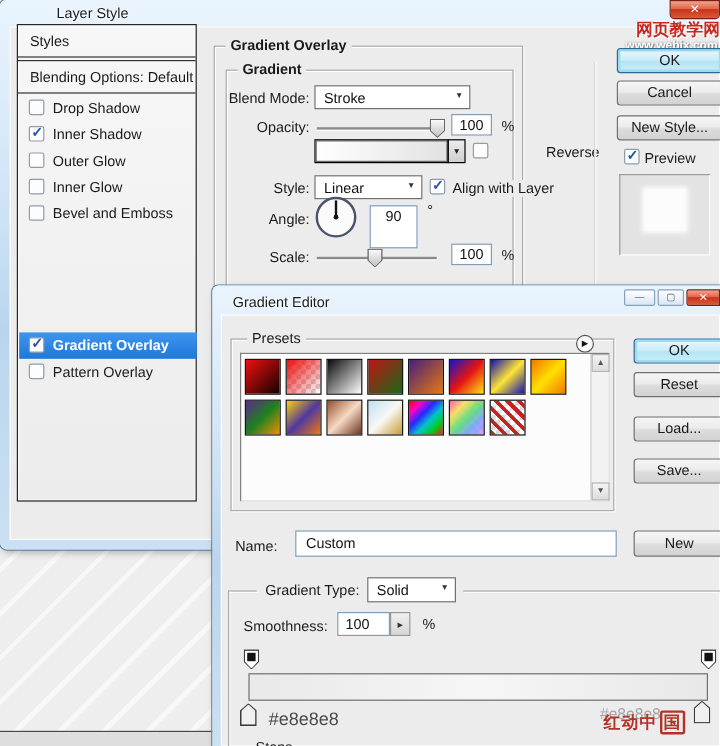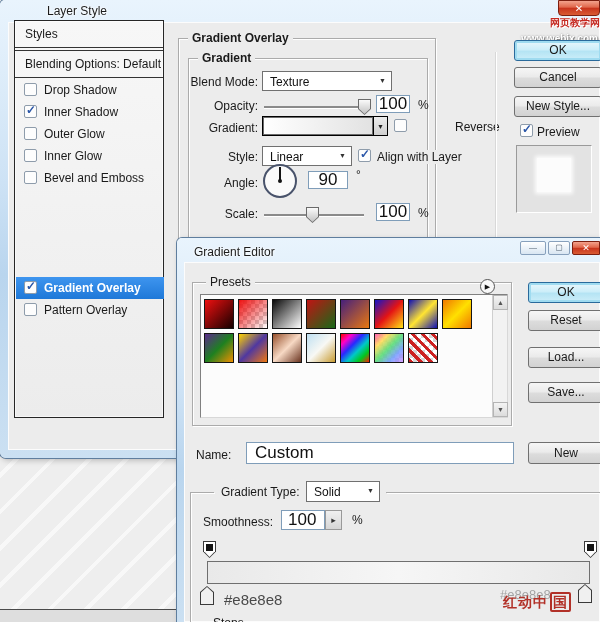--- a/index.html
+++ b/index.html
@@ -25,21 +25,21 @@
   .lbl-r{text-align:right;}
   .bold{font-weight:bold;}
   .btn{border:1px solid #707070;border-radius:3px;font-size:12px;color:#1a1a1a;
     background:linear-gradient(180deg,#f6f6f6 0%,#ebebeb 45%,#dcdcdc 55%,#d2d2d2 100%);
     text-align:center;}
   .btn-default{border:1px solid #2a6a9b;box-shadow:inset 0 0 0 2px #9fdbf0;
     background:linear-gradient(180deg,#eaf7fc 0%,#cdeef9 45%,#b5e4f4 55%,#cdeef9 100%);}
   .dd{background:#fff;border:1px solid #707070;font-size:12px;color:#111;}
   .dd .dd-txt{position:absolute;left:7px;top:3px;}
   .dd::after{content:"▼";position:absolute;right:5px;top:5px;font-size:7px;color:#333;}
-  .input{background:#fff;border:1px solid #7f9db9;font-size:17px;color:#111;}
+  .input{background:#fff;border:1px solid #7f9db9;font-size:12px;color:#111;}
   .cb{width:13px;height:13px;background:#fdfdfd;border:1px solid #8e9cab;border-radius:2px;}
   .cb.checked::after{content:"✓";position:absolute;left:1px;top:-3px;font-size:12px;font-weight:bold;color:#2a56a8;}
   .fieldset{border:1px solid #ababab;box-shadow:inset 1px 1px 0 #fff,1px 1px 0 #fff;}
   .fs-label{background:#ececec;padding:0 4px;font-size:12px;color:#1a1a1a;}
   .track{height:2px;background:#8a8a8a;box-shadow:0 1px 0 #fff;}
   .thumb{width:13px;height:16px;background:#6a6a6a;
     clip-path:polygon(0 0,100% 0,100% 62%,50% 100%,0 62%);}
   .thumb::before{content:"";position:absolute;left:1px;top:1px;right:1px;bottom:1px;
     clip-path:polygon(0 0,100% 0,100% 62%,50% 100%,0 62%);
     background:linear-gradient(180deg,#fafafa,#c2c2c2);}
@@ -73,21 +73,21 @@
 
   <div class="abs page-bg"></div>
   <div class="abs bg-line"></div>
   <div class="abs bg-bottom"></div>
 
   <div class="abs win" style="left:0;top:0;width:600px;height:458px;border-radius:5px 0 0 6px;">
     <div class="abs titlebar-text" style="left:14px;top:4px;margin-left:33px;">Layer Style</div>
     <div class="abs close-red" style="left:558px;top:0;width:42px;height:16px;border-radius:0 0 4px 4px;font-size:10px;line-height:15px;">✕</div>
     <div class="abs win-content" style="left:8px;top:22px;width:592px;height:428px;"></div>
 
-    <div class="abs" style="left:505px;top:16px;width:95px;text-align:right;font-size:10px;font-weight:bold;color:#c52a22;text-shadow:0 0 2px #fff,0 0 2px #fff,1px 1px 0 #fff;">网页教学网</div>
+    <div class="abs" style="left:505px;top:16px;width:95px;text-align:right;font-size:14px;font-weight:bold;color:#c52a22;text-shadow:0 0 2px #fff,0 0 2px #fff,1px 1px 0 #fff;">网页教学网</div>
     <div class="abs" style="left:505px;top:33px;width:93px;text-align:right;font-size:10px;font-weight:bold;color:#fff;text-shadow:0 0 2px #8a8a8a,1px 1px 1px #777;">www.webjx.com</div>
 
     <div class="abs" style="left:14px;top:20px;width:150px;height:398px;border:1px solid #262626;background:linear-gradient(180deg,#f7f7f7,#ececec);box-shadow:inset 0 0 0 1px rgba(255,255,255,.6);">
       <div class="abs lbl" style="left:10px;top:6px;">Styles</div>
       <div class="abs" style="left:0;top:26px;width:148px;height:1px;background:#333;"></div>
       <div class="abs" style="left:0;top:29px;width:148px;height:1px;background:#333;"></div>
       <div class="abs lbl" style="left:10px;top:36px;">Blending Options: Default</div>
       <div class="abs" style="left:0;top:56px;width:148px;height:1px;background:#333;"></div>
       <div id="styles-list" class="abs" style="left:0;top:0;width:150px;height:398px;">
           <div class="abs ls-item" style="top: 58px;">
@@ -121,48 +121,47 @@
         </div>
     </div>
 
     <div class="abs fieldset" style="left:178px;top:38px;width:258px;height:410px;"></div>
     <div class="abs fs-label bold" style="left:188px;top:31px;">Gradient Overlay</div>
     <div class="abs fieldset" style="left:188px;top:58px;width:240px;height:388px;"></div>
     <div class="abs fs-label bold" style="left:198px;top:51px;">Gradient</div>
 
     <div class="abs lbl lbl-r" style="left:150px;top:75px;width:108px;">Blend Mode:</div>
     <div class="abs dd" style="left:262px;top:71px;width:130px;height:20px;">
-      <span class="dd-txt">Texture</span>
+      <span class="dd-txt">Stroke</span>
     </div>
 
     <div class="abs lbl lbl-r" style="left:150px;top:99px;width:108px;">Opacity:</div>
     <div class="abs track" style="left:264px;top:106px;width:104px;"></div>
     <div class="abs thumb" style="left:358px;top:99px;"></div>
     <div class="abs input" style="left:376px;top:95px;width:34px;height:18px;text-align:center;line-height:16px;">100</div>
     <div class="abs lbl" style="left:418px;top:98px;">%</div>
 
-    <div class="abs lbl lbl-r" style="left:150px;top:121px;width:108px;">Gradient:</div>
     <div class="abs" style="left:262px;top:116px;width:112px;height:20px;border:1px solid #000;background:linear-gradient(90deg,#ffffff,#e2e2e2);box-shadow:inset 0 0 0 1px #6a6a6a;"></div>
     <div class="abs" style="left:373px;top:116px;width:15px;height:20px;border:1px solid #000;background:linear-gradient(180deg,#ececec,#cfcfcf);font-size:7px;color:#222;text-align:center;line-height:19px;">▼</div>
     <div class="abs cb" style="left:394px;top:119px;"></div>
     <div class="abs lbl" style="left:411px;top:120px;background:#ececec;padding:0 2px;margin-left:42px;">Reverse</div>
 
     <div class="abs lbl lbl-r" style="left:150px;top:150px;width:108px;">Style:</div>
     <div class="abs dd" style="left:262px;top:146px;width:90px;height:20px;">
       <span class="dd-txt">Linear</span>
     </div>
     <div class="abs cb checked" style="left:358px;top:149px;"></div>
     <div class="abs lbl" style="left:375px;top:150px;background:#ececec;padding:0 2px;">Align with Layer</div>
 
     <div class="abs lbl lbl-r" style="left:150px;top:176px;width:108px;">Angle:</div>
     <div class="abs" style="left:263px;top:164px;width:34px;height:34px;border:2px solid #49536b;border-radius:50%;background:#fafafa;">
       <div class="abs" style="left:14px;top:1px;width:2px;height:14px;background:#141414;"></div>
       <div class="abs" style="left:13px;top:13px;width:4px;height:4px;border-radius:50%;background:#141414;"></div>
     </div>
-    <div class="abs input" style="left:308px;top:171px;width:40px;height:18px;text-align:center;line-height:16px;">90</div>
+    <div class="abs input" style="left:308px;top:171px;width:40px;height:36px;text-align:center;line-height:16px;">90</div>
     <div class="abs lbl" style="left:356px;top:168px;">°</div>
 
     <div class="abs lbl lbl-r" style="left:150px;top:207px;width:108px;">Scale:</div>
     <div class="abs track" style="left:264px;top:214px;width:100px;"></div>
     <div class="abs thumb" style="left:306px;top:207px;"></div>
     <div class="abs input" style="left:376px;top:203px;width:34px;height:18px;text-align:center;line-height:16px;">100</div>
     <div class="abs lbl" style="left:418px;top:206px;">%</div>
 
     <div class="abs" style="left:495px;top:52px;width:1px;height:186px;background:#d8d8d8;box-shadow:1px 0 0 #fff;"></div>
     <div class="abs btn btn-default" style="left:514px;top:40px;width:88px;height:21px;line-height:19px;">OK</div>

